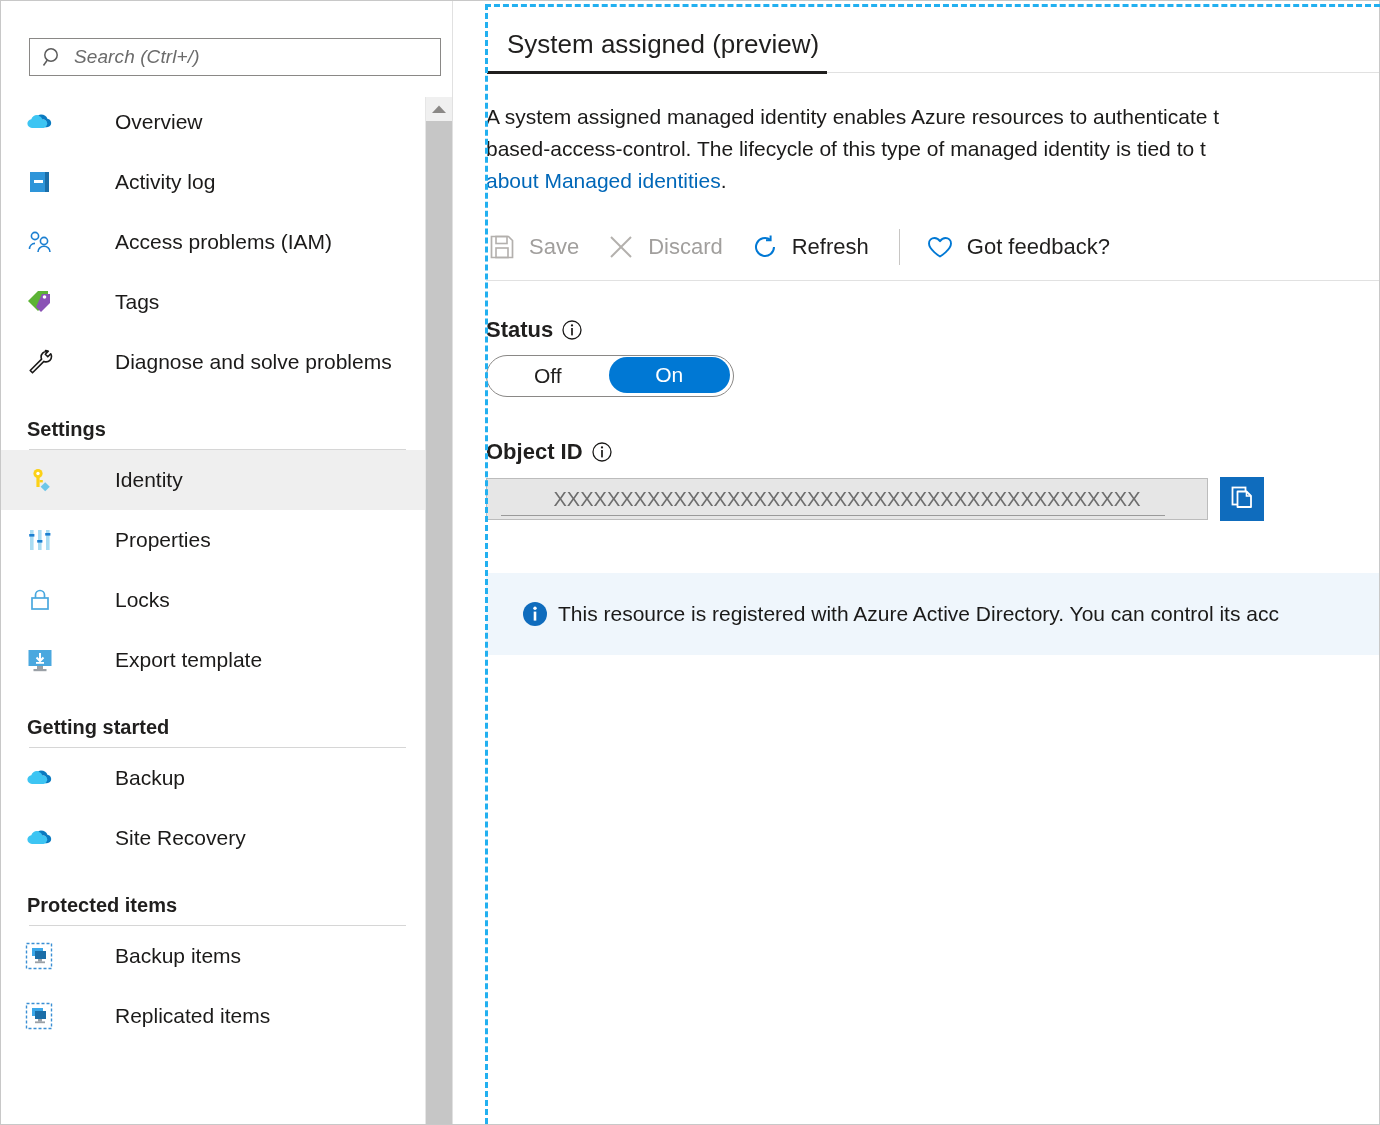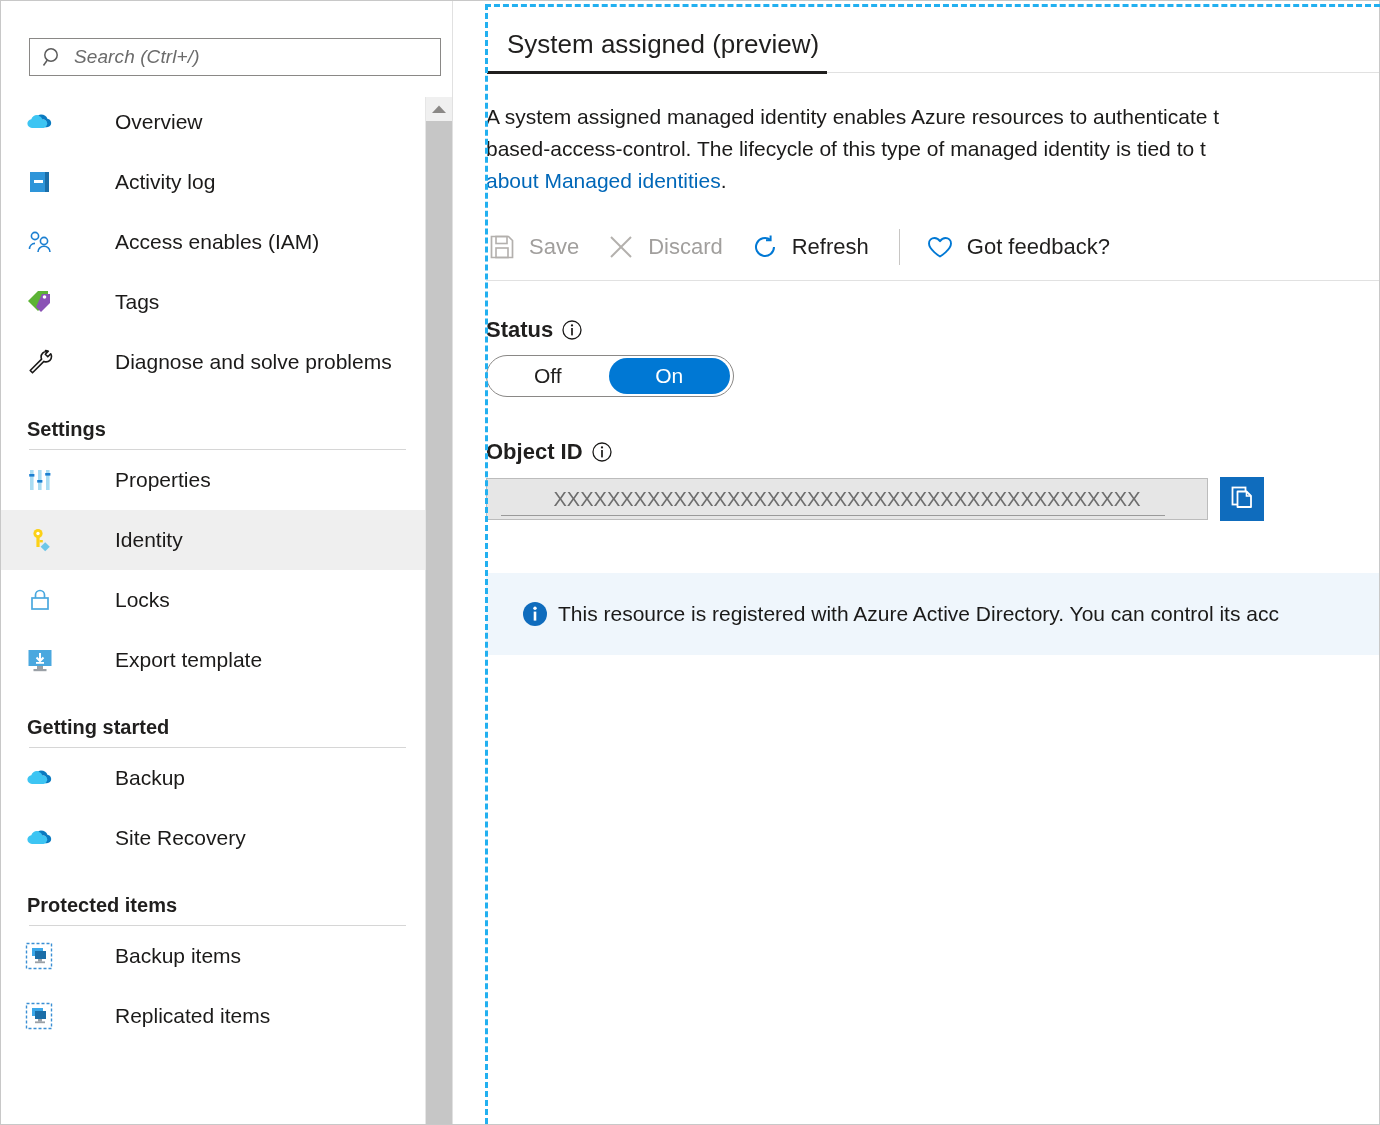--- a/index.html
+++ b/index.html
@@ -222,21 +222,21 @@
     width:22px;height:22px;
     display:inline-flex;align-items:center;justify-content:center;
   }
 
   .toggle{
     margin:12px 0 0 33px;
     width:248px;height:42px;
     border:1px solid #8a8886;
     border-radius:21px;
     box-sizing:border-box;
-    display:flex;align-items:center;
+    display:flex;align-items:flex-end;
     background:#fff;
     overflow:hidden;
     cursor:pointer;
     position:relative;
   }
   .toggle-opt{
     flex:1 1 50%;
     height:100%;
     display:flex;align-items:center;justify-content:center;
     font-size:21px;
@@ -360,21 +360,21 @@
 
       <div class="nav-item">
         <span class="nav-icon">
           <svg width="30" height="30" viewBox="0 0 30 30">
             <circle cx="10" cy="9" r="3.6" fill="none" stroke="#1b7fd1" stroke-width="1.6"></circle>
             <path d="M4.5 22c0-3.3 2.5-5.6 5.5-5.6" fill="none" stroke="#1b7fd1" stroke-width="1.6"></path>
             <circle cx="19" cy="14" r="3.6" fill="none" stroke="#1b7fd1" stroke-width="1.6"></circle>
             <path d="M13 25c0-3.3 2.7-5.8 6-5.8s6 2.5 6 5.8" fill="none" stroke="#1b7fd1" stroke-width="1.6"></path>
           </svg>
         </span>
-        <span class="nav-label">Access enables (IAM)</span>
+        <span class="nav-label">Access problems (IAM)</span>
       </div>
 
       <div class="nav-item">
         <span class="nav-icon">
           <svg width="30" height="30" viewBox="0 0 30 30">
             <path d="M13 4l10 0 0 10-10 10L3 14z" fill="#5cb335"></path>
             <path d="M17 7l8 0 0 9-9 9-5-5z" fill="#8a52b5"></path>
             <circle cx="19.5" cy="10" r="1.8" fill="#ffffff"></circle>
           </svg>
         </span>
@@ -385,46 +385,46 @@
         <span class="nav-icon">
           <svg width="30" height="30" viewBox="0 0 30 30">
             <path d="M21.5 4.5c-3 0-5.4 2.4-5.4 5.4 0 .8.2 1.5.5 2.2L5.2 23.5l2.3 2.3L18.9 14.4c.7.3 1.4.5 2.2.5 3 0 5.4-2.4 5.4-5.4 0-1-.3-1.9-.7-2.7l-3 3-2.5-2.5 3-3c-.8-.5-1.7-.8-2.8-.8z" fill="none" stroke="#1b1a19" stroke-width="1.6" stroke-linejoin="round"></path>
           </svg>
         </span>
         <span class="nav-label">Diagnose and solve problems</span>
       </div>
 
       <div class="nav-group-title">Settings</div>
       <div class="nav-group-rule"></div>
+
+      <div class="nav-item selected">
+        <span class="nav-icon">
+          <svg width="30" height="30" viewBox="0 0 30 30">
+            <circle cx="13" cy="8.5" r="4.6" fill="#fcd116"></circle>
+            <circle cx="13" cy="8.5" r="1.7" fill="#ffffff"></circle>
+            <rect x="11.4" y="11" width="3.2" height="11" fill="#fcd116"></rect>
+            <rect x="14.6" y="15" width="3.2" height="2.4" fill="#fcd116"></rect>
+            <rect x="17" y="18.5" width="6.5" height="6.5" transform="rotate(45 20.2 21.7)" fill="#6ec6e8"></rect>
+          </svg>
+        </span>
+        <span class="nav-label">Identity</span>
+      </div>
 
       <div class="nav-item">
         <span class="nav-icon">
           <svg width="30" height="30" viewBox="0 0 30 30">
             <rect x="5" y="5" width="3.6" height="20" fill="#a9dcf2"></rect>
             <rect x="13" y="5" width="3.6" height="20" fill="#a9dcf2"></rect>
             <rect x="21" y="5" width="3.6" height="20" fill="#a9dcf2"></rect>
             <rect x="4.2" y="9" width="5.2" height="2.6" fill="#1b7fd1"></rect>
             <rect x="12.2" y="15" width="5.2" height="2.6" fill="#1b7fd1"></rect>
             <rect x="20.2" y="8" width="5.2" height="2.6" fill="#1b7fd1"></rect>
           </svg>
         </span>
         <span class="nav-label">Properties</span>
-      </div>
-
-      <div class="nav-item selected">
-        <span class="nav-icon">
-          <svg width="30" height="30" viewBox="0 0 30 30">
-            <circle cx="13" cy="8.5" r="4.6" fill="#fcd116"></circle>
-            <circle cx="13" cy="8.5" r="1.7" fill="#ffffff"></circle>
-            <rect x="11.4" y="11" width="3.2" height="11" fill="#fcd116"></rect>
-            <rect x="14.6" y="15" width="3.2" height="2.4" fill="#fcd116"></rect>
-            <rect x="17" y="18.5" width="6.5" height="6.5" transform="rotate(45 20.2 21.7)" fill="#6ec6e8"></rect>
-          </svg>
-        </span>
-        <span class="nav-label">Identity</span>
       </div>
 
       <div class="nav-item">
         <span class="nav-icon">
           <svg width="30" height="30" viewBox="0 0 30 30">
             <rect x="7" y="13" width="16" height="11" fill="none" stroke="#4aa8df" stroke-width="1.7"></rect>
             <path d="M10.5 13V10a4.5 4.5 0 0 1 9 0v3" fill="none" stroke="#4aa8df" stroke-width="1.7"></path>
           </svg>
         </span>
         <span class="nav-label">Locks</span>

